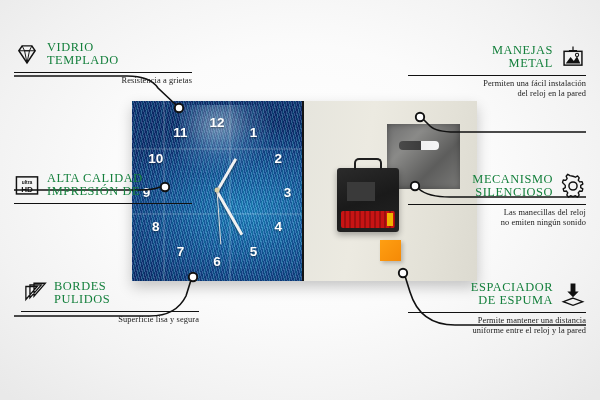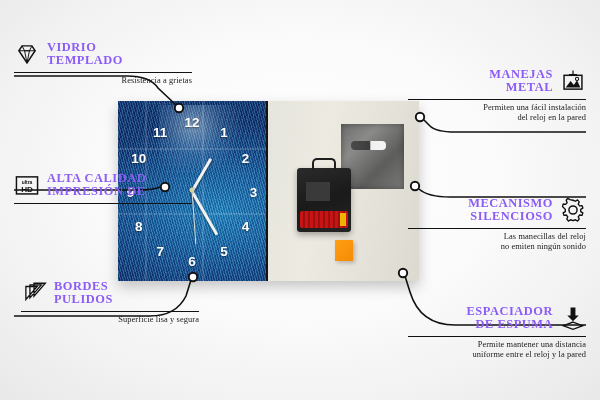--- a/index.html
+++ b/index.html
@@ -15,40 +15,40 @@
 
   
   svg.wires { position:absolute; left:0; top:0; width:600px; height:400px; pointer-events:none; }
   svg.wires path { fill:none; stroke:#111; stroke-width:1.6; }
   svg.wires circle.node { fill:#ffffff; stroke:#111; stroke-width:1.9; }
 
   
   .feat { position:absolute; width:178px; }
   .feat .head { display:flex; align-items:center; gap:7px; }
   .feat.left .head { justify-content:flex-start; }
-  .feat.right .head { justify-content:flex-end;margin-top:24px; }
+  .feat.right .head { justify-content:flex-end; }
   .feat .titles {
     font-family:"Liberation Serif", serif;
-    font-weight:700; font-size:12.4px; line-height:13.4px;
-    letter-spacing:.55px; color:#8b5cf6; text-transform:uppercase;
+    font-weight:400; font-size:12.4px; line-height:13.4px;
+    letter-spacing:.55px; color:#15803d; text-transform:uppercase;
   }
   .feat.left .titles { text-align:left; }
   .feat.right .titles { text-align:right; }
   .feat .rule { height:1.4px; background:#111; margin:4px 0 3px; width:100%; }
   .feat .desc {
     font-family:"Liberation Serif", serif;
     font-size:8.4px; line-height:10px; color:#1a1a1a; letter-spacing:.1px;
   }
   .feat.left .desc { text-align:right; }
   .feat.right .desc { text-align:right; }
   .ic { width:26px; height:26px; flex:0 0 26px; display:block; }
 
   
   #photo {
-    position:absolute; left:118px; top:101px; width:301px; height:180px;
+    position:absolute; left:132px; top:101px; width:345px; height:180px;
     display:flex; overflow:hidden;
     box-shadow:0 6px 13px rgba(0,0,0,.22);
   }
   #clockpanel {
     position:relative; width:172px; height:100%;
     background:
       repeating-linear-gradient(74deg, rgba(255,255,255,.16) 0 1px, rgba(0,0,0,.13) 1px 2.4px),
       repeating-linear-gradient(100deg, rgba(0,255,220,.10) 0 2px, rgba(0,0,0,0) 2px 5px),
       radial-gradient(ellipse 150px 90px at 68% 62%, #1f7fc4 0%, #175fa8 40%, #12468f 70%, #0d2f73 100%),
       linear-gradient(135deg,#2e8fd0 0%,#1761ab 45%,#0e3c86 100%);

